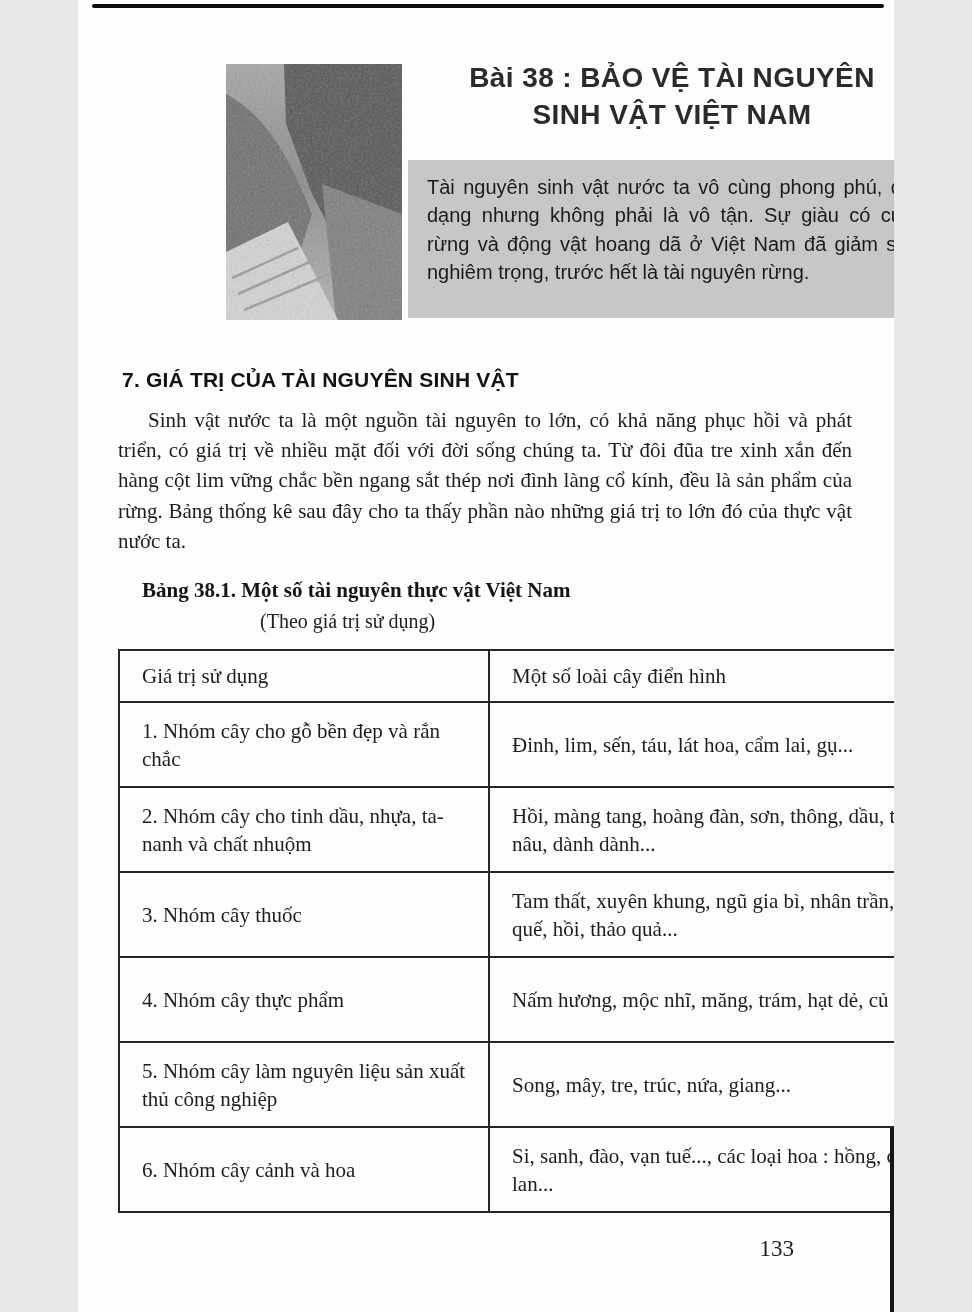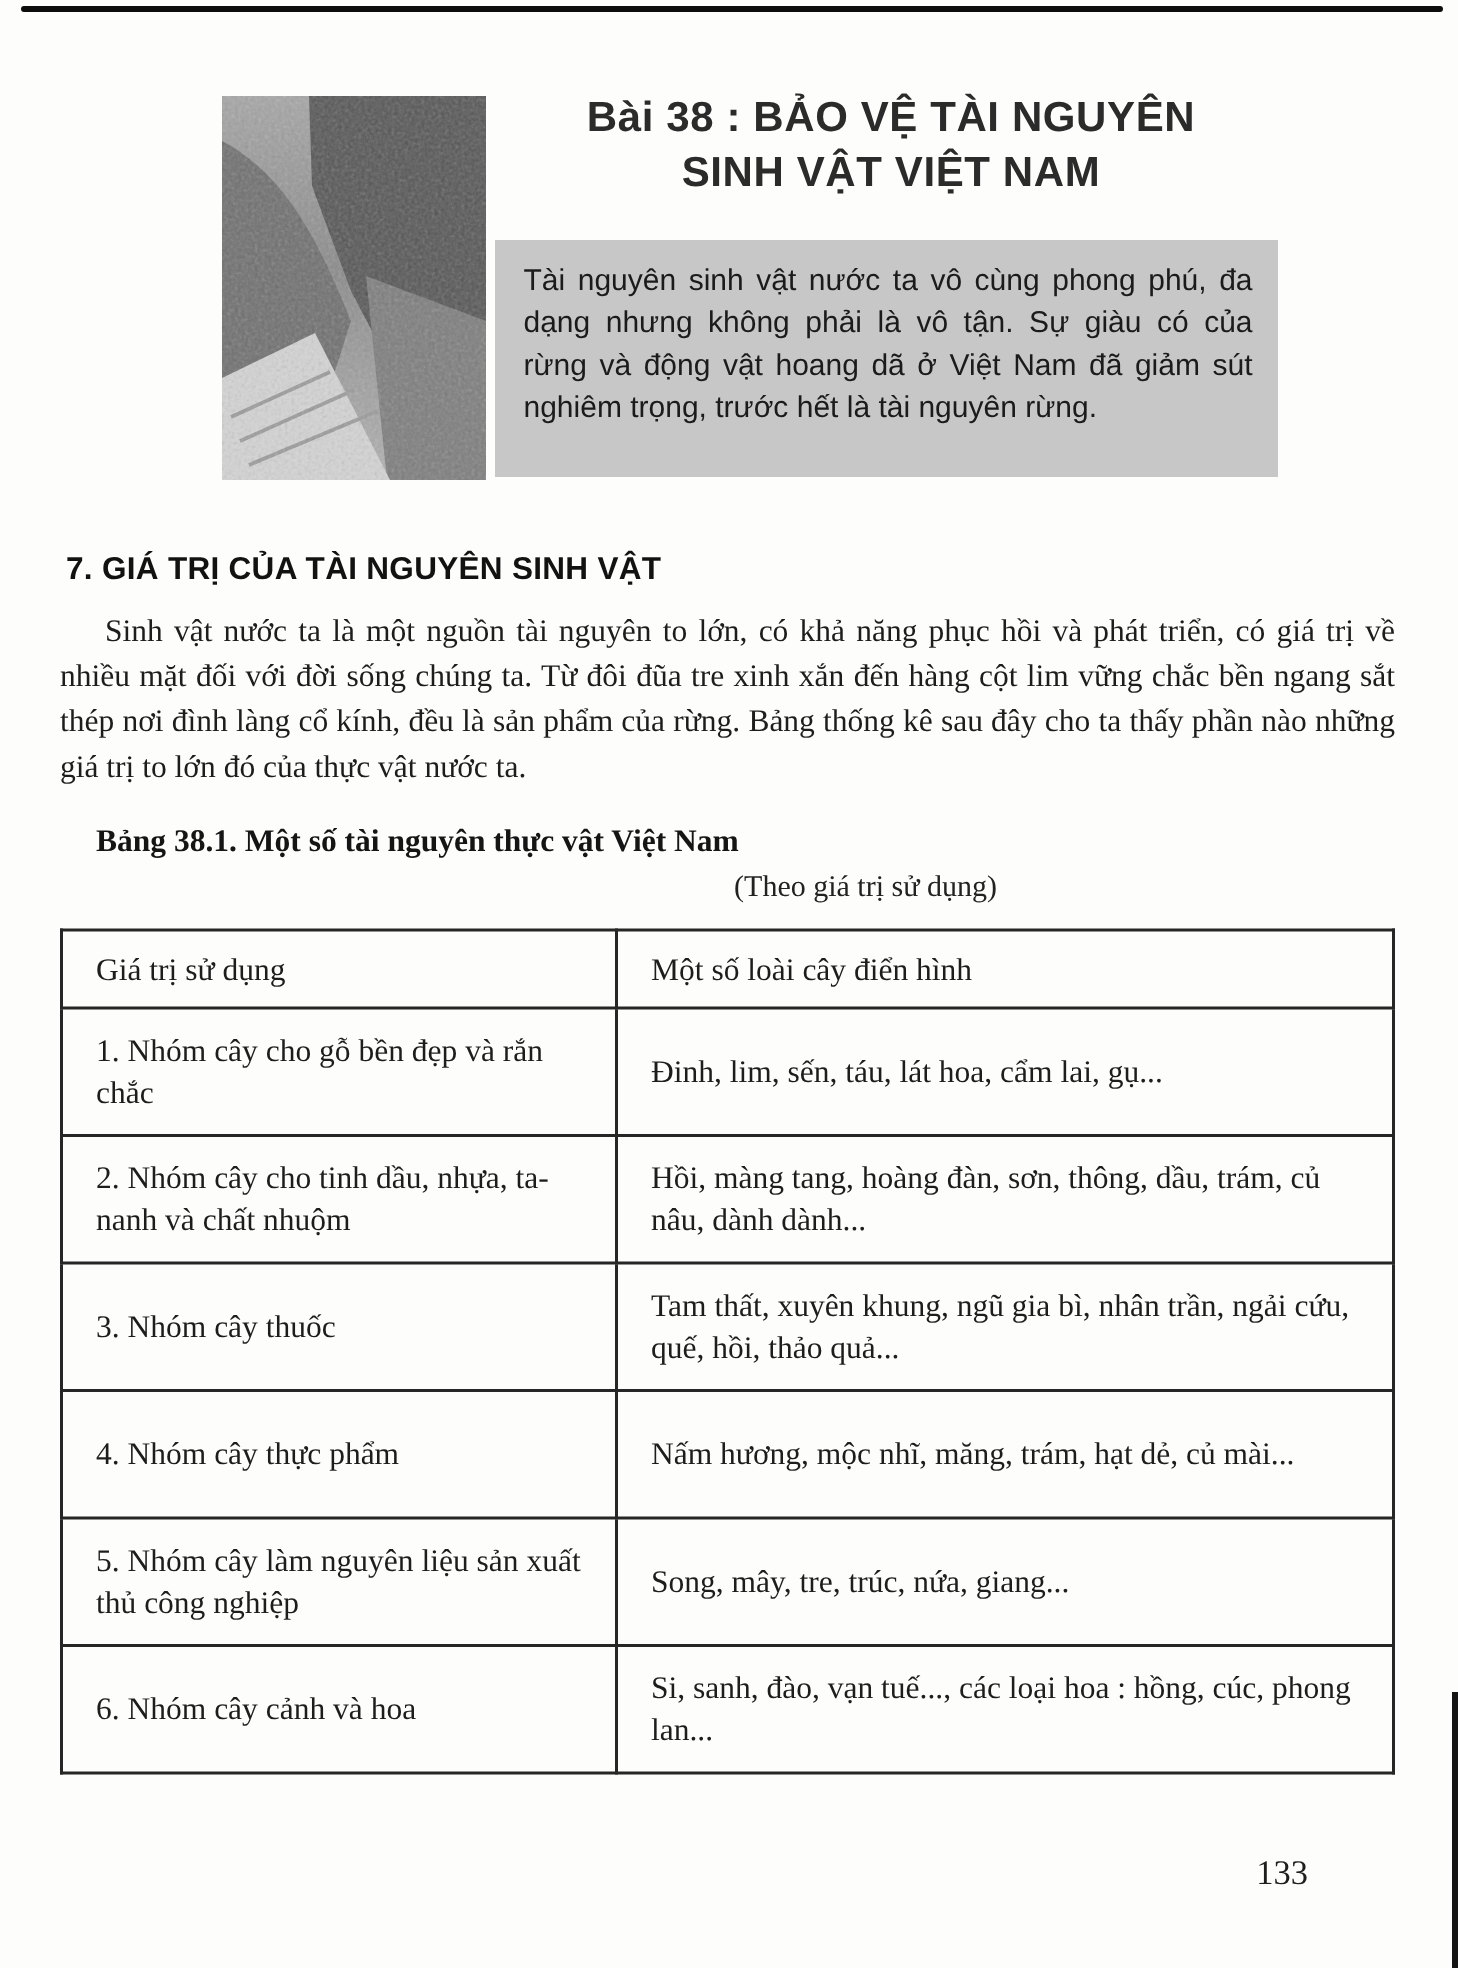--- a/index.html
+++ b/index.html
@@ -1,19 +1,19 @@
 <!DOCTYPE html>
 <html lang="vi"><head>
 <meta charset="utf-8">
 <style>
   * { margin: 0; padding: 0; box-sizing: border-box; }
   html, body { background: #e8e8e6; }
   .page {
     position: relative;
-    width: 972px;
+    width: 816px;
     height: 1312px;
     margin: 0 auto;
     background: #fdfdfb;
     color: #1d1d1d;
     font-family: "Liberation Serif", serif;
     overflow: hidden;
   }
 
   
   .scan-top {
@@ -69,21 +69,21 @@
     margin: 13px 42px 0 40px;
     font-size: 21px;
     line-height: 1.44;
     text-align: justify;
     text-indent: 30px;
     color: #1d1d1d;
   }
 
   .table-caption { margin: 22px 0 0 64px; }
   .caption-main { font-weight: 700; font-size: 21px; color: #151515; }
-  .caption-sub  { margin: 7px 0 0 118px; font-size: 20px; color: #222; text-align: center; }
+  .caption-sub  { margin: 7px 0 0 118px; font-size: 20px; color: #222; }
 
   table.data-table {
     margin: 16px 42px 0 40px;
     width: 890px;
     border-collapse: collapse;
     table-layout: fixed;
     font-size: 21px;
     color: #1d1d1d;
   }
   .data-table th, .data-table td {

